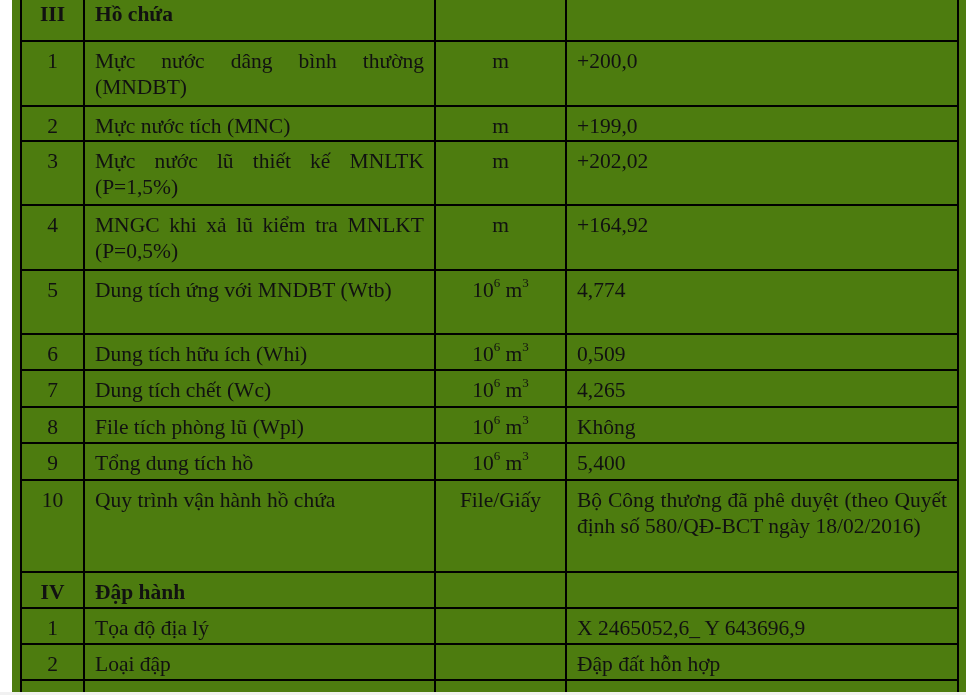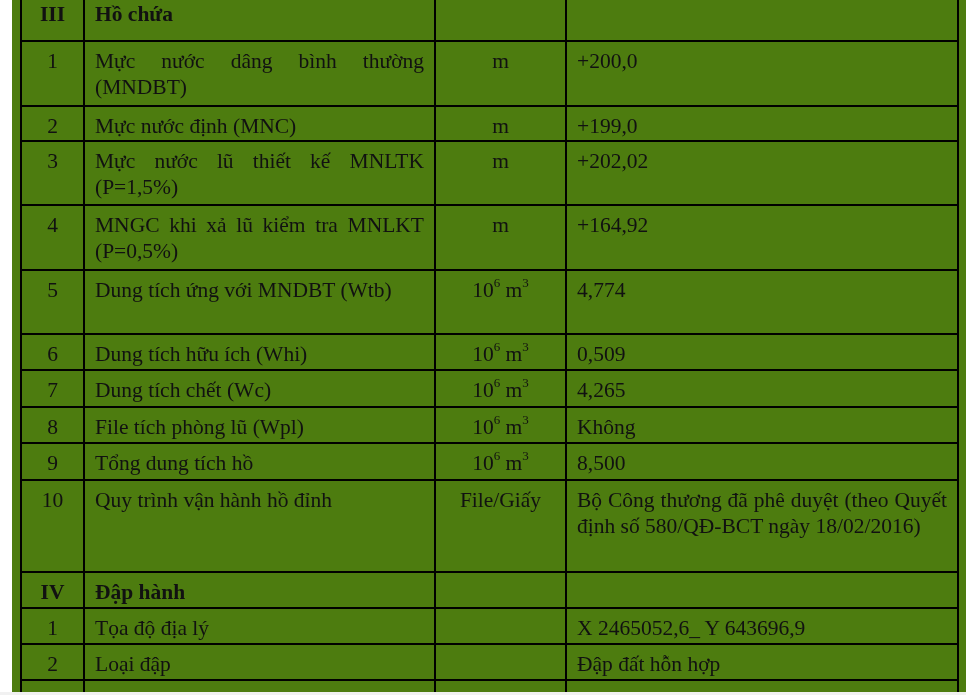--- a/index.html
+++ b/index.html
@@ -81,21 +81,21 @@
 
       <tr style="height:65px">
         <td class="no pt">1</td>
         <td class="name pt">Mực nước dâng bình thường (MNDBT)</td>
         <td class="unit pt">m</td>
         <td class="val pt">+200,0</td>
       </tr>
 
       <tr style="height:35px">
         <td class="no pt">2</td>
-        <td class="name pt">Mực nước định (MNC)</td>
+        <td class="name pt">Mực nước tích (MNC)</td>
         <td class="unit pt">m</td>
         <td class="val pt">+199,0</td>
       </tr>
 
       <tr style="height:64px">
         <td class="no pt">3</td>
         <td class="name pt">Mực nước lũ thiết kế MNLTK (P=1,5%)</td>
         <td class="unit pt">m</td>
         <td class="val pt">+202,02</td>
       </tr>
@@ -132,26 +132,26 @@
         <td class="no pt">8</td>
         <td class="name pt">File tích phòng lũ (Wpl)</td>
         <td class="unit pt"><span>10</span><sup>6</sup><span> m</span><sup>3</sup></td>
         <td class="val pt">Không</td>
       </tr>
 
       <tr style="height:37px">
         <td class="no pt">9</td>
         <td class="name pt">Tổng dung tích hồ</td>
         <td class="unit pt"><span>10</span><sup>6</sup><span> m</span><sup>3</sup></td>
-        <td class="val pt">8,500</td>
+        <td class="val pt">5,400</td>
       </tr>
 
       <tr style="height:92px">
         <td class="no pt">10</td>
-        <td class="name pt">Quy trình vận hành hồ đỉnh</td>
+        <td class="name pt">Quy trình vận hành hồ chứa</td>
         <td class="unit pt">File/Giấy</td>
         <td class="val pt">Bộ Công thương đã phê duyệt (theo Quyết định số 580/QĐ-BCT ngày 18/02/2016)</td>
       </tr>
 
       <tr class="section" style="height:36px">
         <td class="no pt">IV</td>
         <td class="name pt">Đập hành</td>
         <td class="unit"></td>
         <td class="val"></td>
       </tr>

